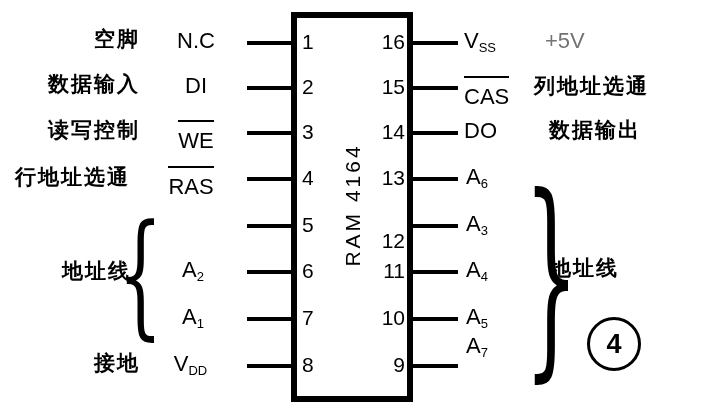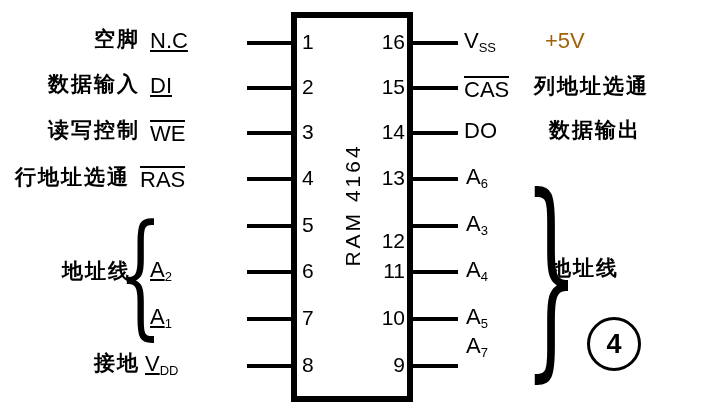--- a/index.html
+++ b/index.html
@@ -68,24 +68,24 @@
 
   
   .sig {
     position: absolute;
     font-family: "Liberation Sans", sans-serif;
     font-size: 22px;
     color: #000;
     line-height: 1;
     white-space: nowrap;
   }
-  .sig.l { text-align: left; text-decoration: underline; }
+  .sig.l { text-align: center; }
   .sig .ov {
     border-top: 2.5px solid #000;
-    padding-top: 1px;
+    padding-top: 8px;
     display: inline-block;
   }
   .sig sub {
     font-size: 13px;
     vertical-align: baseline;
     position: relative;
     top: 4px;
     letter-spacing: 0;
   }
 
@@ -100,21 +100,21 @@
     white-space: nowrap;
     letter-spacing: 2px;
   }
   .cn.r { text-align: right; }
 
   
   .plain {
     position: absolute;
     font-family: "Liberation Sans", sans-serif;
     font-size: 22px;
-    color: #a16207;
+    color: #737373;
     white-space: nowrap;
     line-height: 1;
   }
 
   
   .brace {
     position: absolute;
     font-family: "DejaVu Serif", serif;
     color: #000;
     line-height: 1;

